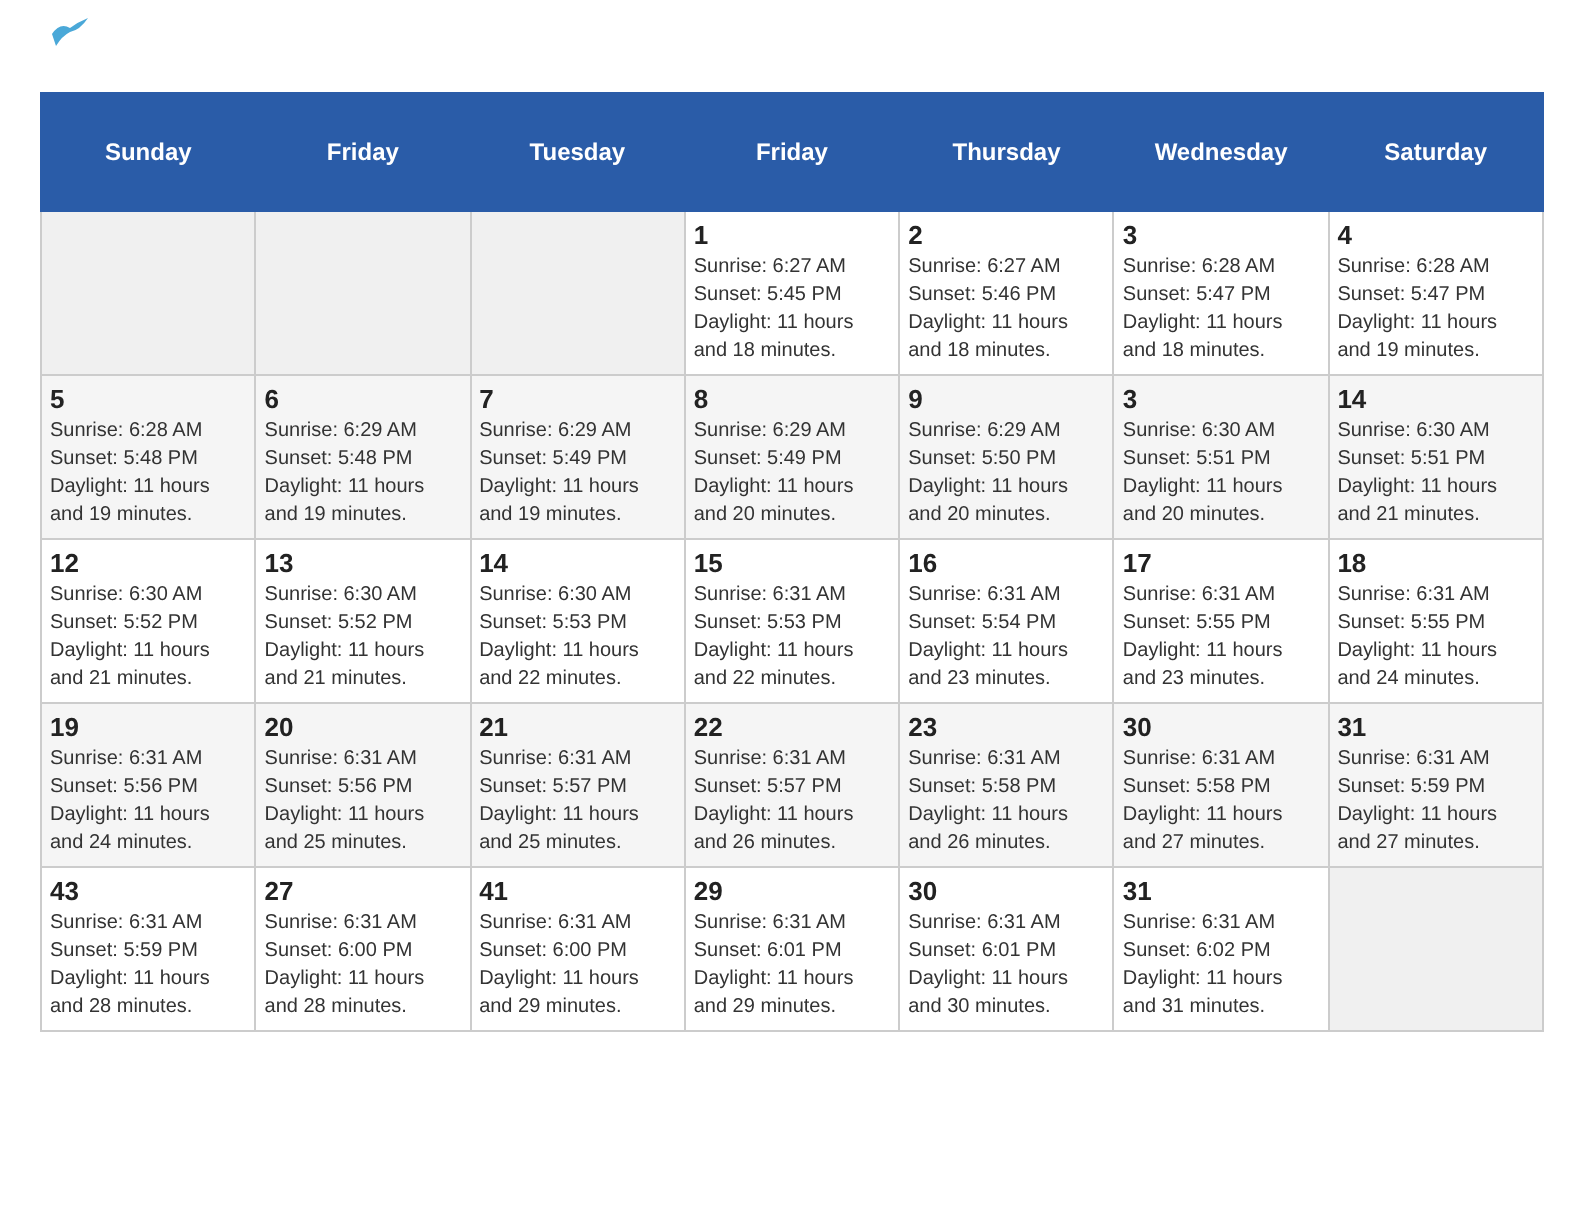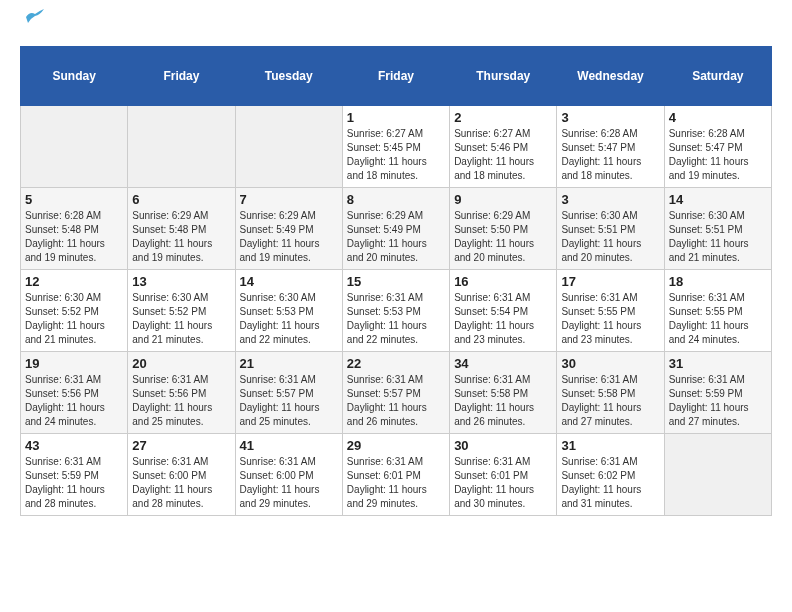--- a/index.html
+++ b/index.html
@@ -216,21 +216,21 @@
           </td>
           <td>
             <span class="day-num">21</span>
             <div class="day-info">Sunrise: 6:31 AM<br>Sunset: 5:57 PM<br>Daylight: 11 hours<br>and 25 minutes.</div>
           </td>
           <td>
             <span class="day-num">22</span>
             <div class="day-info">Sunrise: 6:31 AM<br>Sunset: 5:57 PM<br>Daylight: 11 hours<br>and 26 minutes.</div>
           </td>
           <td>
-            <span class="day-num">34</span>
+            <span class="day-num">23</span>
             <div class="day-info">Sunrise: 6:31 AM<br>Sunset: 5:58 PM<br>Daylight: 11 hours<br>and 26 minutes.</div>
           </td>
           <td>
             <span class="day-num">30</span>
             <div class="day-info">Sunrise: 6:31 AM<br>Sunset: 5:58 PM<br>Daylight: 11 hours<br>and 27 minutes.</div>
           </td>
           <td>
             <span class="day-num">31</span>
             <div class="day-info">Sunrise: 6:31 AM<br>Sunset: 5:59 PM<br>Daylight: 11 hours<br>and 27 minutes.</div>
           </td>

